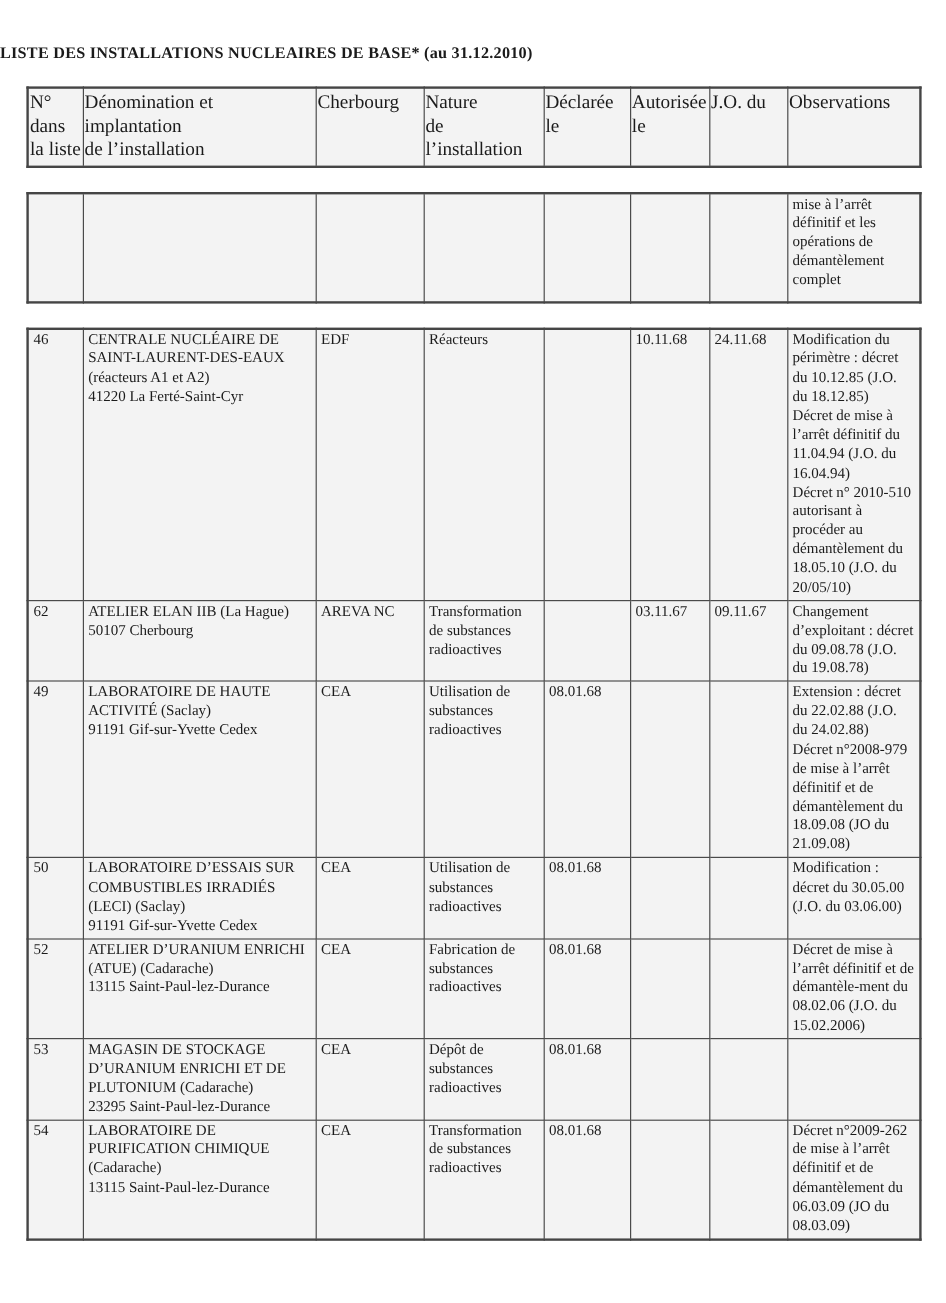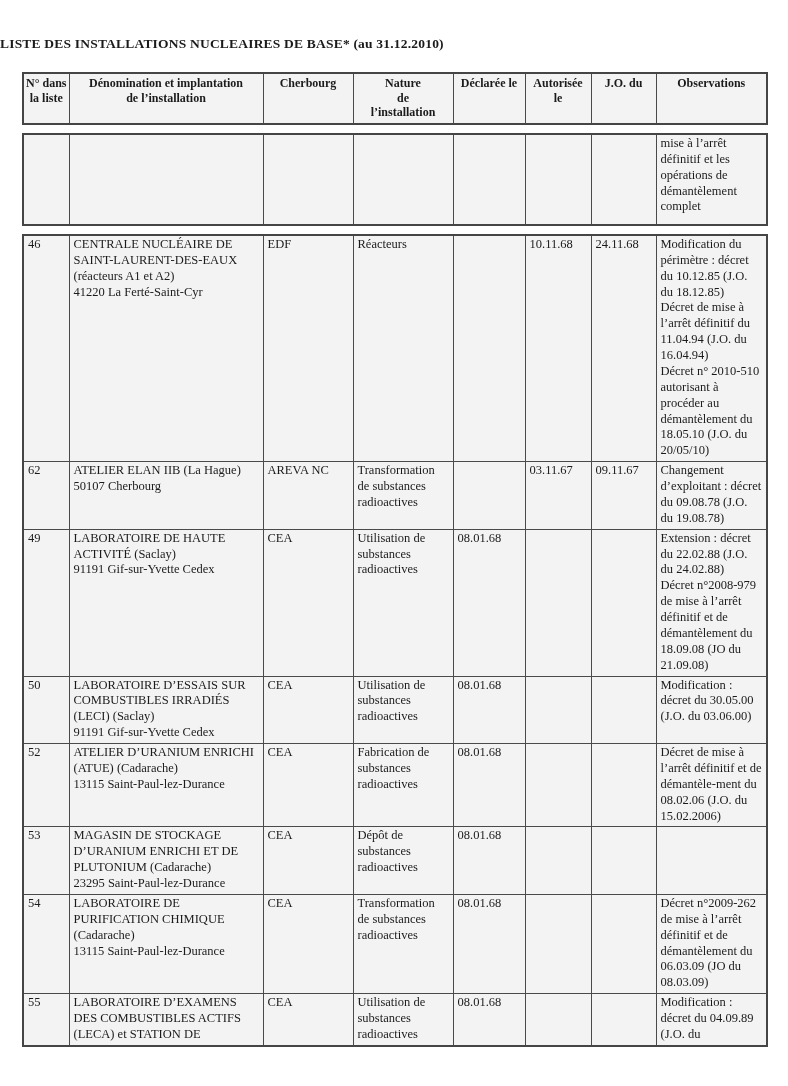--- a/index.html
+++ b/index.html
@@ -21,33 +21,33 @@
     font-weight: bold;
     letter-spacing: 0.2px;
   }
   table.grid {
     width: 744px;
     margin-left: 22px;
     table-layout: fixed;
     border-collapse: collapse;
     border: 2px solid #454545;
   }
-  table.grid + table.grid { margin-top: 8px; }
+  table.grid + table.grid { margin-top: 20px; }
   .grid th, .grid td {
     border: 1px solid #4a4a4a;
     background: #f3f3f3;
     vertical-align: top;
     text-align: left;
     white-space: pre-line;
     overflow: hidden;
   }
   .grid th {
-    font-size: 12px;
-    font-weight: bold;
-    text-align: center;
+    font-size: 16px;
+    font-weight: normal;
+    text-align: left;
     padding: 2px 1px 3px 1px;
     line-height: 1.22;
   }
   .grid td {
     font-size: 12.5px;
     padding: 1px 4px 2px 4px;
     line-height: 1.27;
   }
   
   col.c1 { width: 46px; }
@@ -206,24 +206,14 @@
         <td>54</td>
         <td>LABORATOIRE DE PURIFICATION CHIMIQUE (Cadarache)
 13115 Saint-Paul-lez-Durance</td>
         <td>CEA</td>
         <td>Transformation de substances radioactives</td>
         <td>08.01.68</td>
         <td></td>
         <td></td>
         <td>Décret n°2009-262 de mise à l’arrêt définitif et de démantèlement du 06.03.09 (JO du 08.03.09)</td>
       </tr>
-      <tr>
-        <td>55</td>
-        <td>LABORATOIRE D’EXAMENS DES COMBUSTIBLES ACTIFS (LECA) et STATION DE</td>
-        <td>CEA</td>
-        <td>Utilisation de substances radioactives</td>
-        <td>08.01.68</td>
-        <td></td>
-        <td></td>
-        <td>Modification : décret du 04.09.89 (J.O. du</td>
-      </tr>
     </tbody>
 </table>
 
 </body></html>

